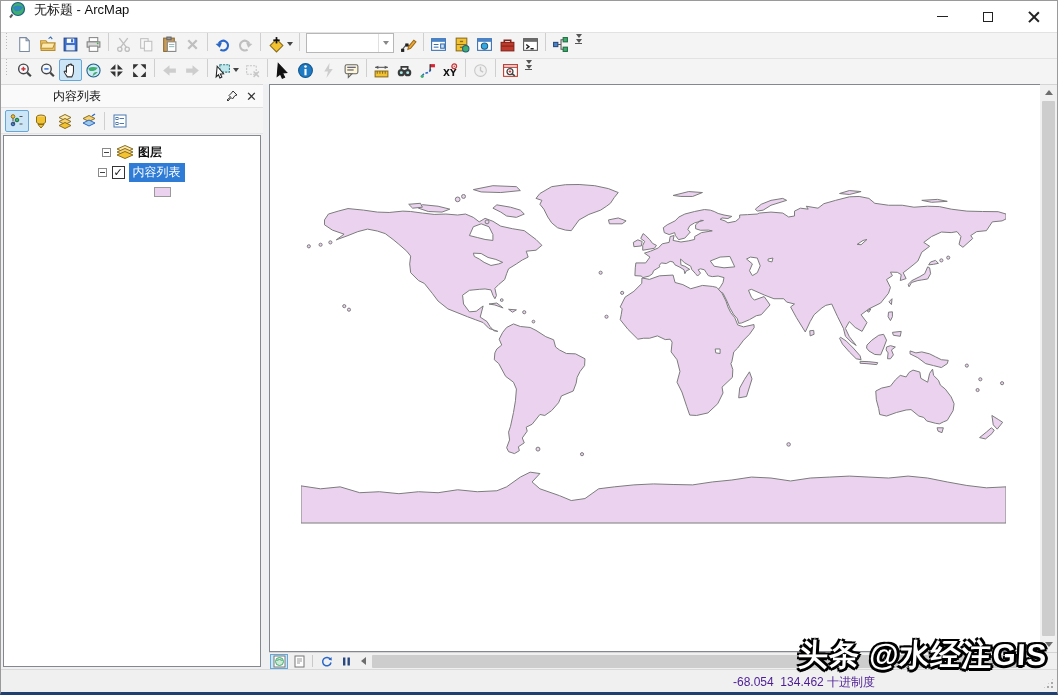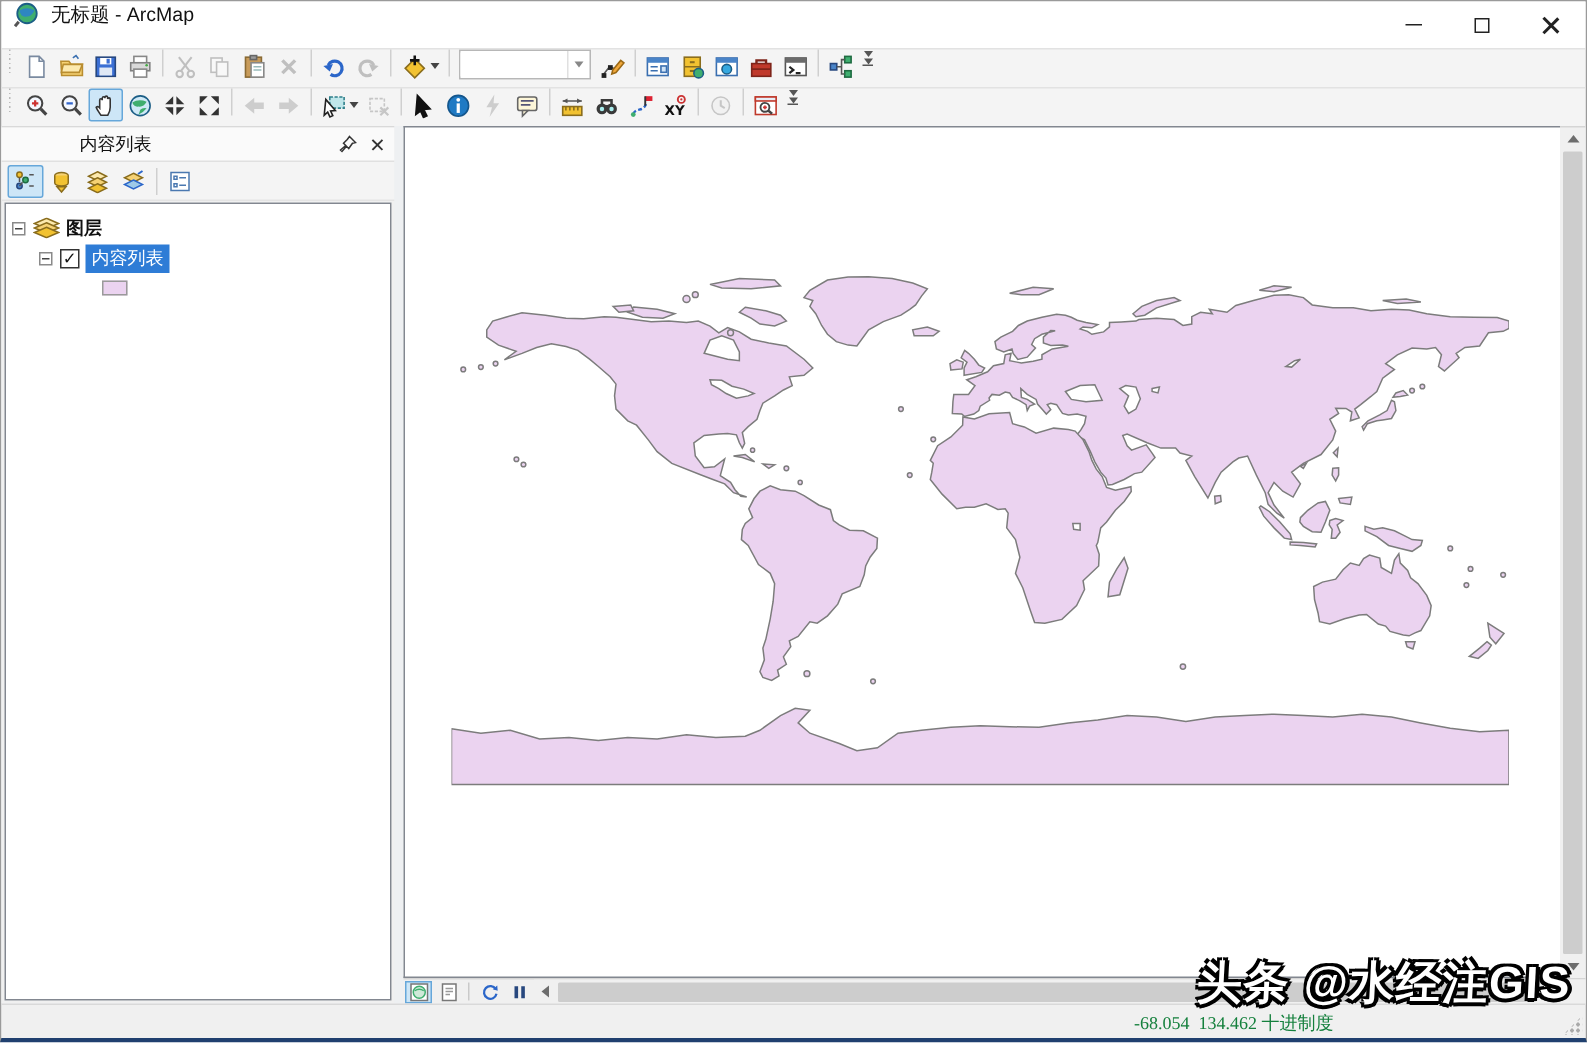--- a/index.html
+++ b/index.html
@@ -46,21 +46,21 @@
   
   .toc { width:262px; flex:none; background:#f0f0f0; display:flex; flex-direction:column; border-top:1px solid #d9d9d9; }
   .toc-header { height:23px; background:#fafafa; border-bottom:1px solid #e0e0e0; display:flex; align-items:center; padding:0 6px; }
   .toc-title { font-size:12px; color:#111;margin-left:46px; }
   .toc-hbtns { margin-left:auto; display:flex; gap:8px; align-items:center; }
   .pin { width:12px; height:12px; }
   .toc-x { font-size:13px; color:#333; line-height:1; }
   .toc-toolbar { height:26px; display:flex; align-items:center; padding-left:4px; background:#f4f4f4; border-bottom:1px solid #e4e4e4; }
   .toc-toolbar .tbtn { width:24px; }
   .toc-tree { flex:1; background:#fff; border:1px solid #828790; margin:1px 2px 2px 2px; padding:6px 4px; overflow:hidden; }
-  .tree-row { display:flex; align-items:center; height:20px; }
+  .tree-row { display:flex; align-items:center; height:20px;justify-content:center; }
   .expander { width:9px; height:9px; border:1px solid #8a8a8a; background:#fff; position:relative; flex:none; margin-right:5px; }
   .expander::before { content:""; position:absolute; left:1px; top:3px; width:5px; height:1px; background:#444; }
   .cb { width:13px; height:13px; border:1px solid #333; background:#fff; display:flex; align-items:center; justify-content:center; font-size:11px; font-weight:bold; color:#111; margin-right:4px; flex:none; }
   .layer-label-sel { background:#2e7cd6; color:#fff; padding:1px 4px; font-size:12px; }
   .root-label { font-size:12px; color:#111; margin-left:4px; }
   .swatch { width:17px; height:10px; background:#ebd3f0; border:1px solid #9a9a9a; }
   .ind1 { margin-left:18px; } .ind2 { margin-left:60px; }
 
   
   .splitter { width:6px; flex:none; background:#eef0f2; }
@@ -84,21 +84,21 @@
   .vthumb { flex:1; width:13px; background:#cdcdcd; border-radius:1px; margin:1px 0; }
   .hthumb { flex:1; height:13px; background:#cdcdcd; border-radius:1px; margin:0 1px; }
   .map-bottom { height:17px; display:flex; align-items:center; flex:none; background:#f0f0f0; border-top:1px solid #d5d5d5; }
   .mini-btn { width:18px; height:15px; display:flex; align-items:center; justify-content:center; border:1px solid transparent; margin:0 1px; }
   .mini-btn.pressed { background:#cde6f7; border-color:#66a7da; }
   .msep { width:1px; height:12px; background:#c9c9c9; margin:0 3px; }
   .corner { width:17px; height:17px; background:#f0f0f0; flex:none; }
 
   
   .statusbar { height:23px; background:#f0f0f0; border-top:1px solid #d9d9d9; position:relative; flex:none; }
-  .coords { position:absolute; left:755px; top:4px; font-size:12px; color:#15803d; white-space:pre;font-family:Liberation Serif, serif; }
+  .coords { position:absolute; left:732px; top:4px; font-size:12px; color:#4c1d95; white-space:pre; }
   .resize-grip { position:absolute; right:2px; bottom:2px; width:13px; height:13px;
     background-image:radial-gradient(circle at 2px 2px,#a9a9a9 1.2px,transparent 1.4px);
     background-size:4px 4px; clip-path:polygon(100% 0,100% 100%,0 100%); }
 
   
   .watermark { position:absolute; right:10px; bottom:16px; font-size:30px; font-weight:bold; letter-spacing:1px;
     color:#fff; z-index:50; transform:skewX(-3deg);
     text-shadow:-2px -2px 0 #000, 2px -2px 0 #000, -2px 2px 0 #000, 2px 2px 0 #000, 0 3px 0 #000, 3px 0 0 #000; }
 </style>
 </head>

